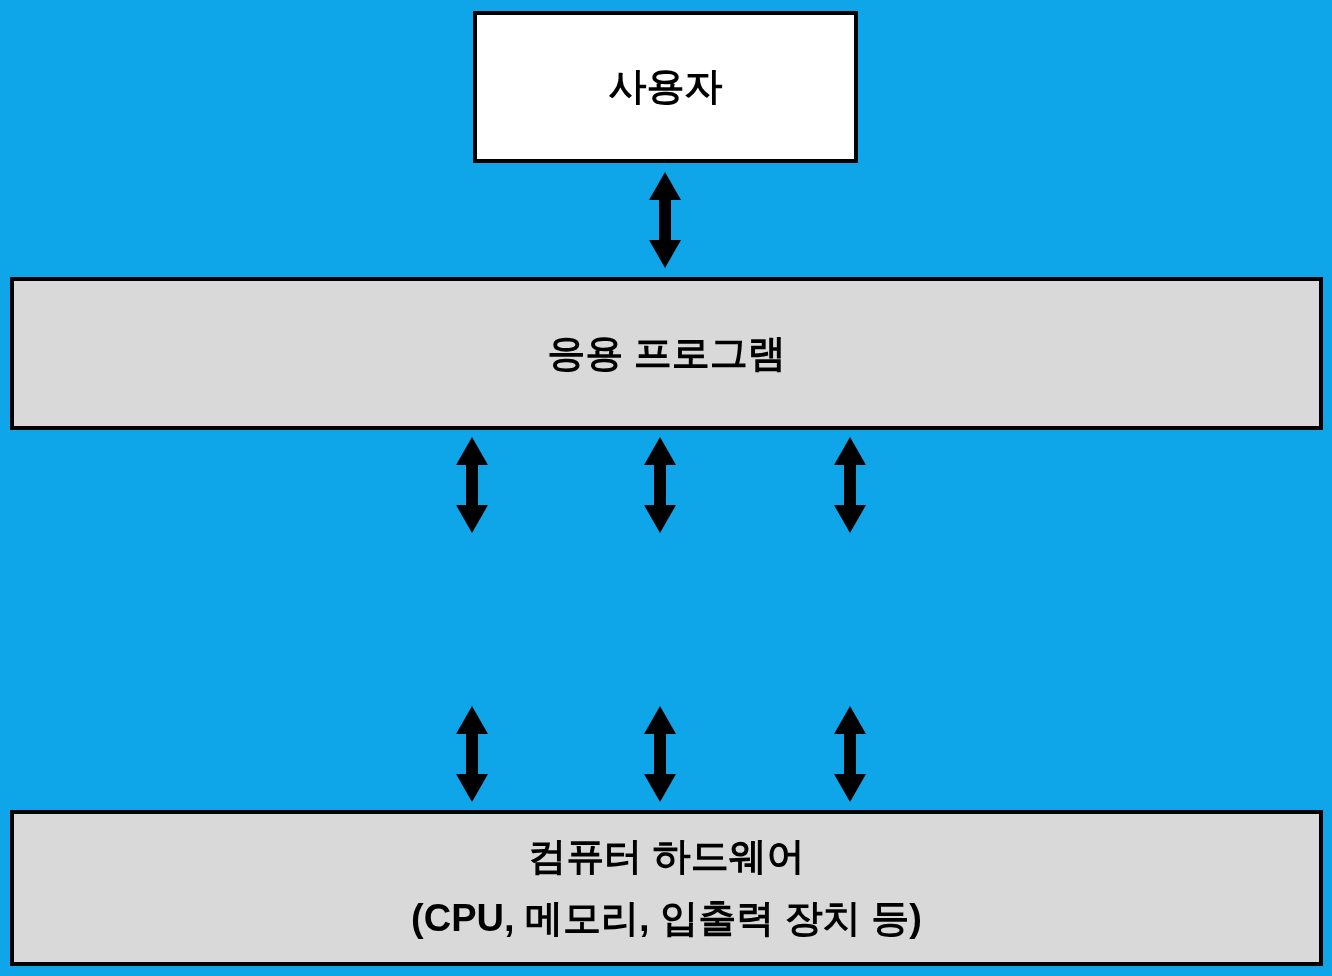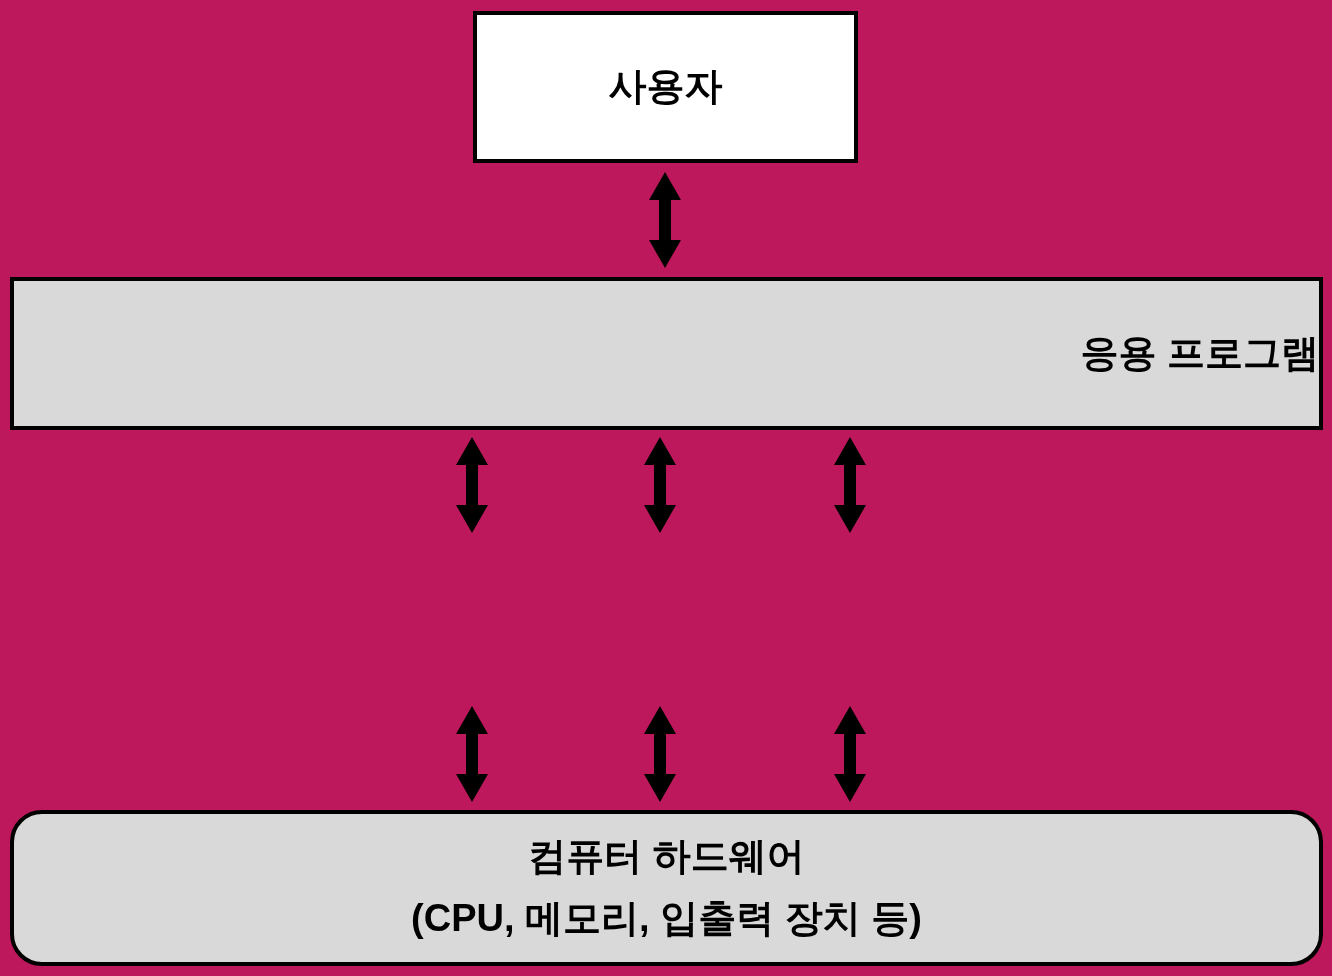--- a/index.html
+++ b/index.html
@@ -5,21 +5,21 @@
   html, body {
     margin: 0;
     padding: 0;
     background: #ffffff;
     font-family: "Liberation Sans", "DejaVu Sans", sans-serif;
   }
   .canvas {
     position: relative;
     width: 1332px;
     height: 976px;
-    background: #be185d;
+    background: #0ea5e9;
     overflow: hidden;
   }
   .layer-box {
     position: absolute;
     box-sizing: border-box;
     border: 4px solid #000000;
     background: #ffffff;
     display: flex;
     flex-direction: column;
     align-items: center;
@@ -35,21 +35,21 @@
     white-space: nowrap;
   }
   .layer-box .sublabel:empty { display: none; }
 
   .box-user {
     left: 473px; top: 11px;
     width: 385px; height: 152px;
   }
   .box-applications {
     left: 10px; top: 277px;
-    width: 1313px; height: 153px; align-items: flex-end;
+    width: 1313px; height: 153px;
   }
   .box-os {
     left: 10px; top: 543px;
     width: 1313px; height: 156px;
   }
   .box-hardware {
     left: 10px; top: 810px;
     width: 1313px; height: 156px;
   }
 
@@ -79,21 +79,21 @@
   <div class="layer-box box-user" style="background: rgb(255, 255, 255); border-color: rgb(0, 0, 0);">
     <div class="label">사용자</div>
 
   </div>
 
   <div class="layer-box box-applications" style="background: rgb(217, 217, 217); border-color: rgb(0, 0, 0);">
     <div class="label">응용 프로그램</div>
   </div>
 
 
-  <div class="layer-box box-hardware" style="background: rgb(217, 217, 217); border-color: rgb(0, 0, 0); border-radius: 32px;">
+  <div class="layer-box box-hardware" style="background: rgb(217, 217, 217); border-color: rgb(0, 0, 0);">
     <div class="label">컴퓨터 하드웨어</div>
     <div class="sublabel">(CPU, 메모리, 입출력 장치 등)</div>
   </div>
 
   <div class="arrow arrow-r1-c2">
     <svg viewBox="0 0 36 96" xmlns="http://www.w3.org/2000/svg">
       <polygon class="arrow-shape" points="18,0 34,28 24,28 24,68 34,68 18,96 2,68 12,68 12,28 2,28" fill="#000000"></polygon>
     </svg>
   </div>
 

